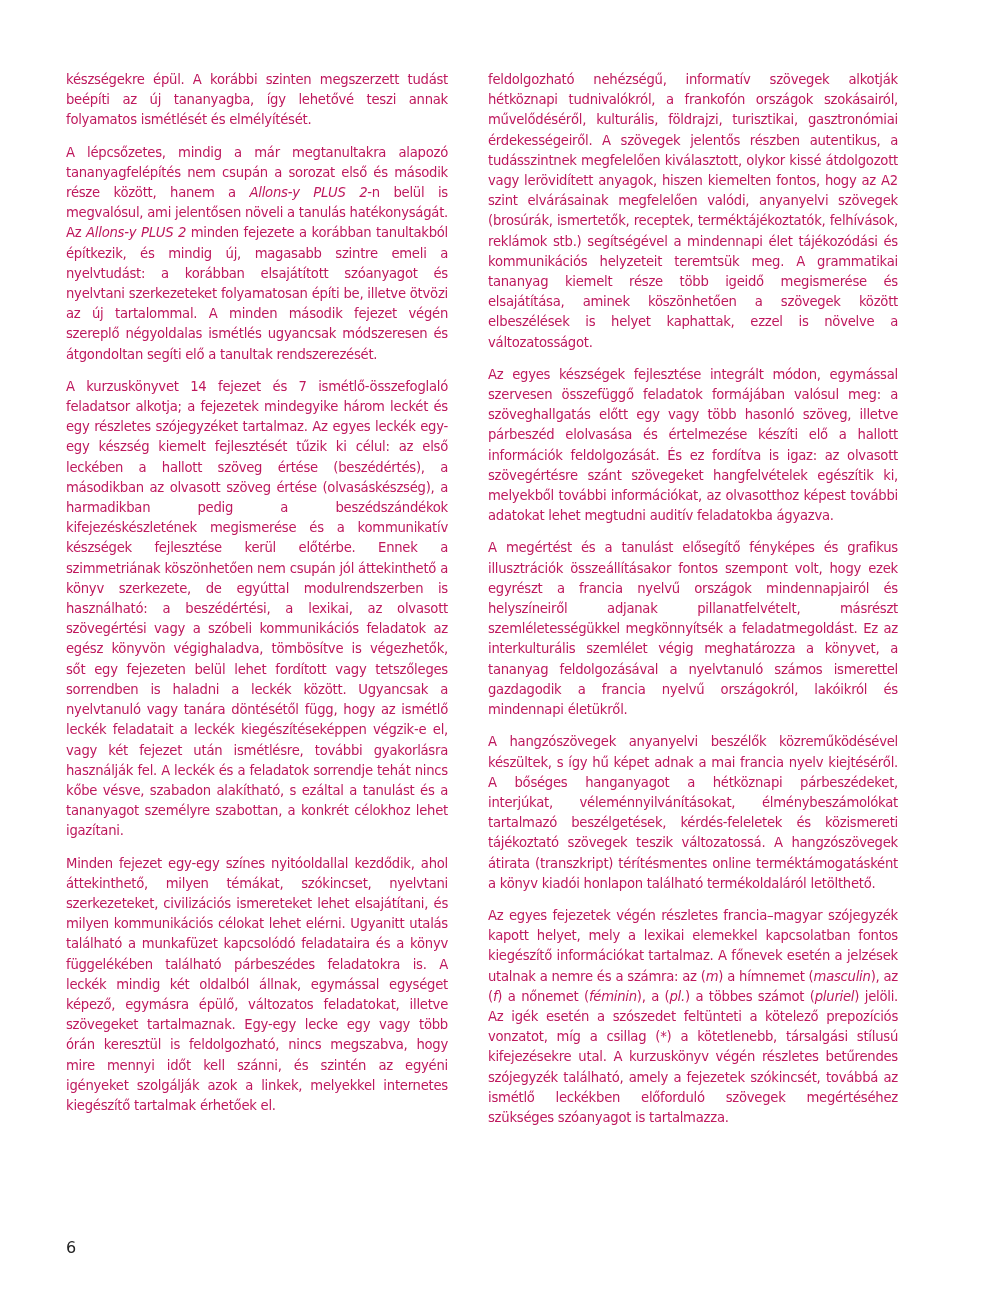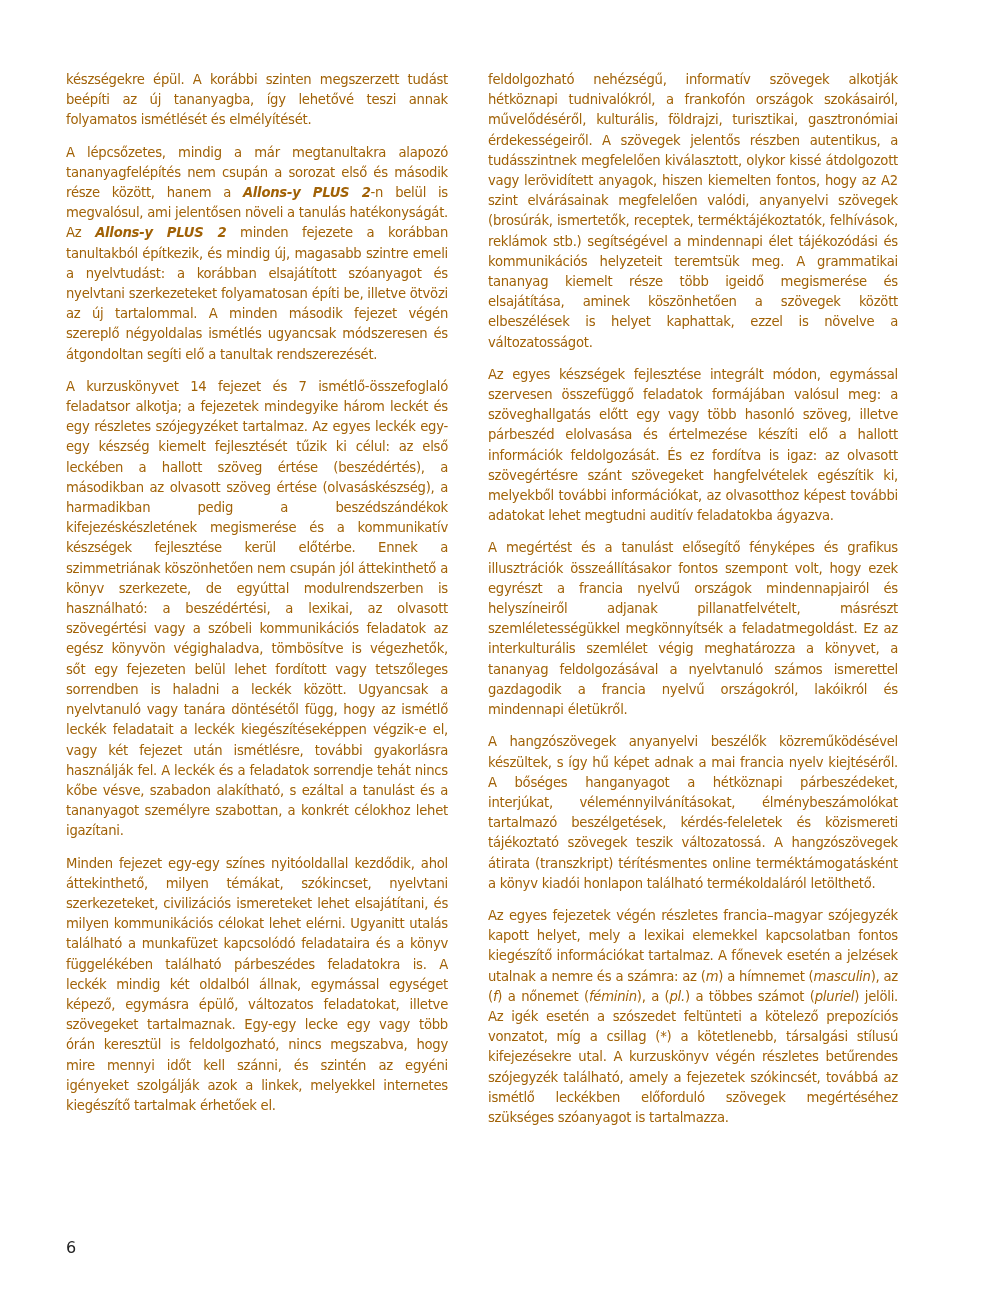--- a/index.html
+++ b/index.html
@@ -3,34 +3,34 @@
 <meta charset="utf-8">
 <style>
   html, body { margin: 0; padding: 0; background: #ffffff; }
   body { width: 992px; height: 1299px; position: relative; overflow: hidden; }
   .page { position: absolute; left: 0; top: 0; width: 992px; height: 1299px; background: #fff; }
   .col {
     position: absolute; top: 70px;
     font-family: "DejaVu Sans", sans-serif;
     font-size: 13.2px;
     line-height: 20.2px;
-    color: #a16207;
+    color: #be185d;
     text-align: justify;
     hyphens: manual;
     letter-spacing: -0.25px;
   }
   .col-left { left: 66px; width: 382px; }
   .col-right { left: 488px; width: 410px; }
   .col p { margin: 0 0 12px 0; }
   .pagenum {
     position: absolute; left: 66px; top: 1238px;
     font-family: "DejaVu Sans", sans-serif; font-size: 16px; color: #222;
   }
   em, .it { font-style: italic; }
-  .bi { font-weight: bold; font-style: italic; }
+  .bi { font-weight: normal; font-style: italic; }
 </style>
 </head>
 <body>
 
 <div class="page">
   <div class="col col-left">
       <p><span>készségekre épül. A korábbi szinten megszerzett tudást beépíti az új tananyagba, így lehetővé teszi annak folyamatos ismétlését és elmélyítését.</span></p>
       <p><span>A lépcsőzetes, mindig a már megtanultakra alapozó tananyagfelépítés nem csupán a sorozat első és második része között, hanem a </span><span class="bi">Allons-y PLUS 2</span><span>-n belül is megvalósul, ami jelentősen növeli a tanulás hatékonyságát. Az </span><span class="bi">Allons-y PLUS 2</span><span> minden fejezete a korábban tanultakból építkezik, és mindig új, magasabb szintre emeli a nyelvtudást: a korábban elsajátított szóanyagot és nyelvtani szerkezeteket folyamatosan építi be, illetve ötvözi az új tartalommal. A minden második fejezet végén szereplő négyoldalas ismétlés ugyancsak módszeresen és átgondoltan segíti elő a tanultak rendszerezését.</span></p>
       <p><span>A kurzuskönyvet 14 fejezet és 7 ismétlő-összefoglaló feladatsor alkotja; a fejezetek mindegyike három leckét és egy részletes szójegyzéket tartalmaz. Az egyes leckék egy-egy készség kiemelt fejlesztését tűzik ki célul: az első leckében a hallott szöveg értése (beszédértés), a másodikban az olvasott szöveg értése (olvasáskészség), a harmadikban pedig a beszédszándékok kifejezéskészletének megismerése és a kommunikatív készségek fejlesztése kerül előtérbe. Ennek a szimmetriának köszönhetően nem csupán jól áttekinthető a könyv szerkezete, de egyúttal modulrendszerben is használható: a beszédértési, a lexikai, az olvasott szövegértési vagy a szóbeli kommunikációs feladatok az egész könyvön végighaladva, tömbösítve is végezhetők, sőt egy fejezeten belül lehet fordított vagy tetszőleges sorrendben is haladni a leckék között. Ugyancsak a nyelvtanuló vagy tanára döntésétől függ, hogy az ismétlő leckék feladatait a leckék kiegészítéseképpen végzik-e el, vagy két fejezet után ismétlésre, további gyakorlásra használják fel. A leckék és a feladatok sorrendje tehát nincs kőbe vésve, szabadon alakítható, s ezáltal a tanulást és a tananyagot személyre szabottan, a konkrét célokhoz lehet igazítani.</span></p>
       <p><span>Minden fejezet egy-egy színes nyitóoldallal kezdődik, ahol áttekinthető, milyen témákat, szókincset, nyelvtani szerkezeteket, civilizációs ismereteket lehet elsajátítani, és milyen kommunikációs célokat lehet elérni. Ugyanitt utalás található a munkafüzet kapcsolódó feladataira és a könyv függelékében található párbeszédes feladatokra is. A leckék mindig két oldalból állnak, egymással egységet képező, egymásra épülő, változatos feladatokat, illetve szövegeket tartalmaznak. Egy-egy lecke egy vagy több órán keresztül is feldolgozható, nincs megszabva, hogy mire mennyi időt kell szánni, és szintén az egyéni igényeket szolgálják azok a linkek, melyekkel internetes kiegészítő tartalmak érhetőek el.</span></p>

